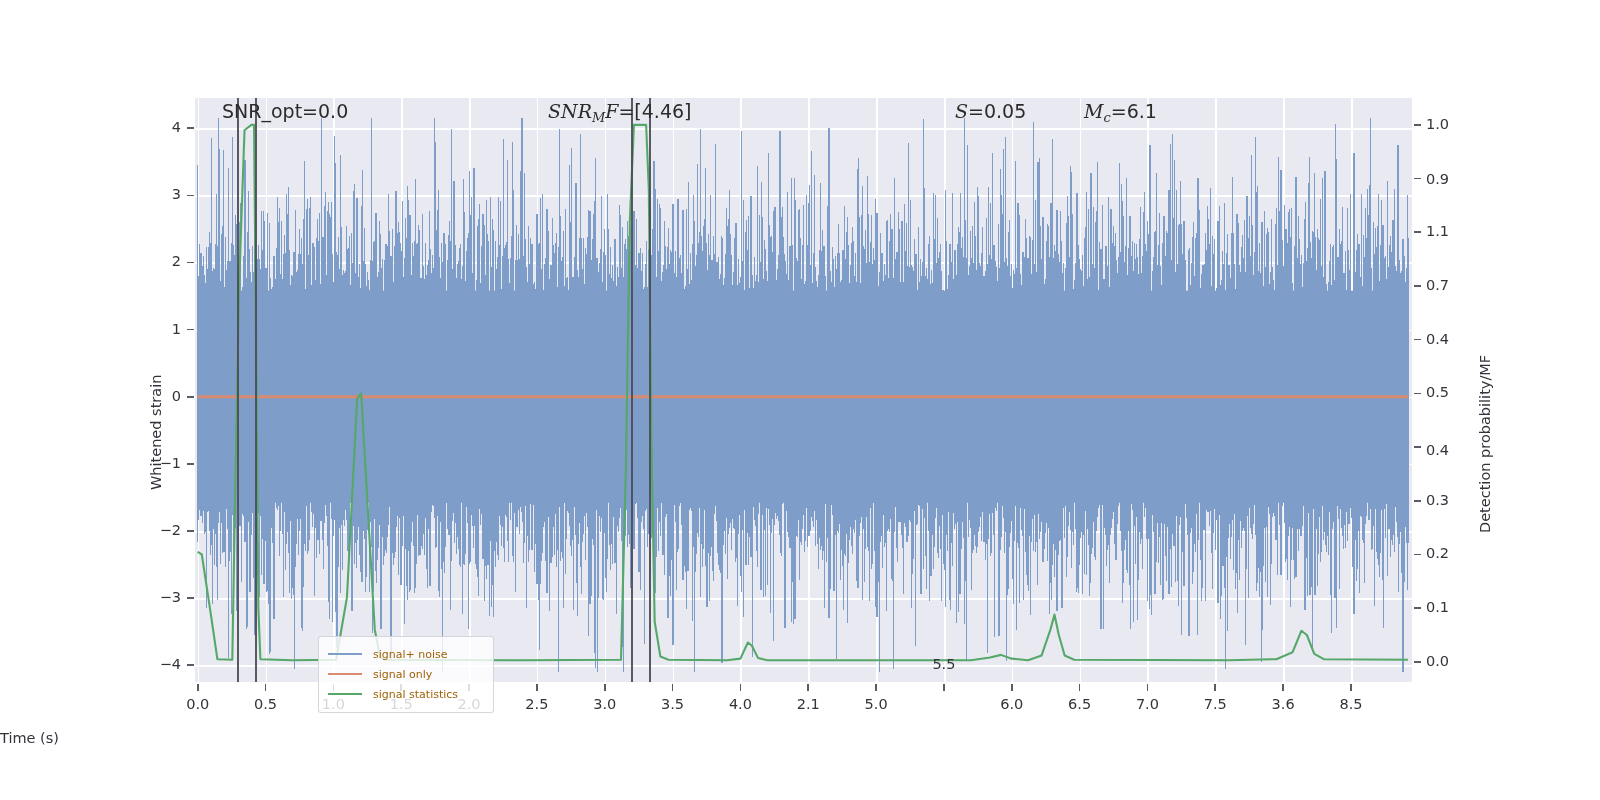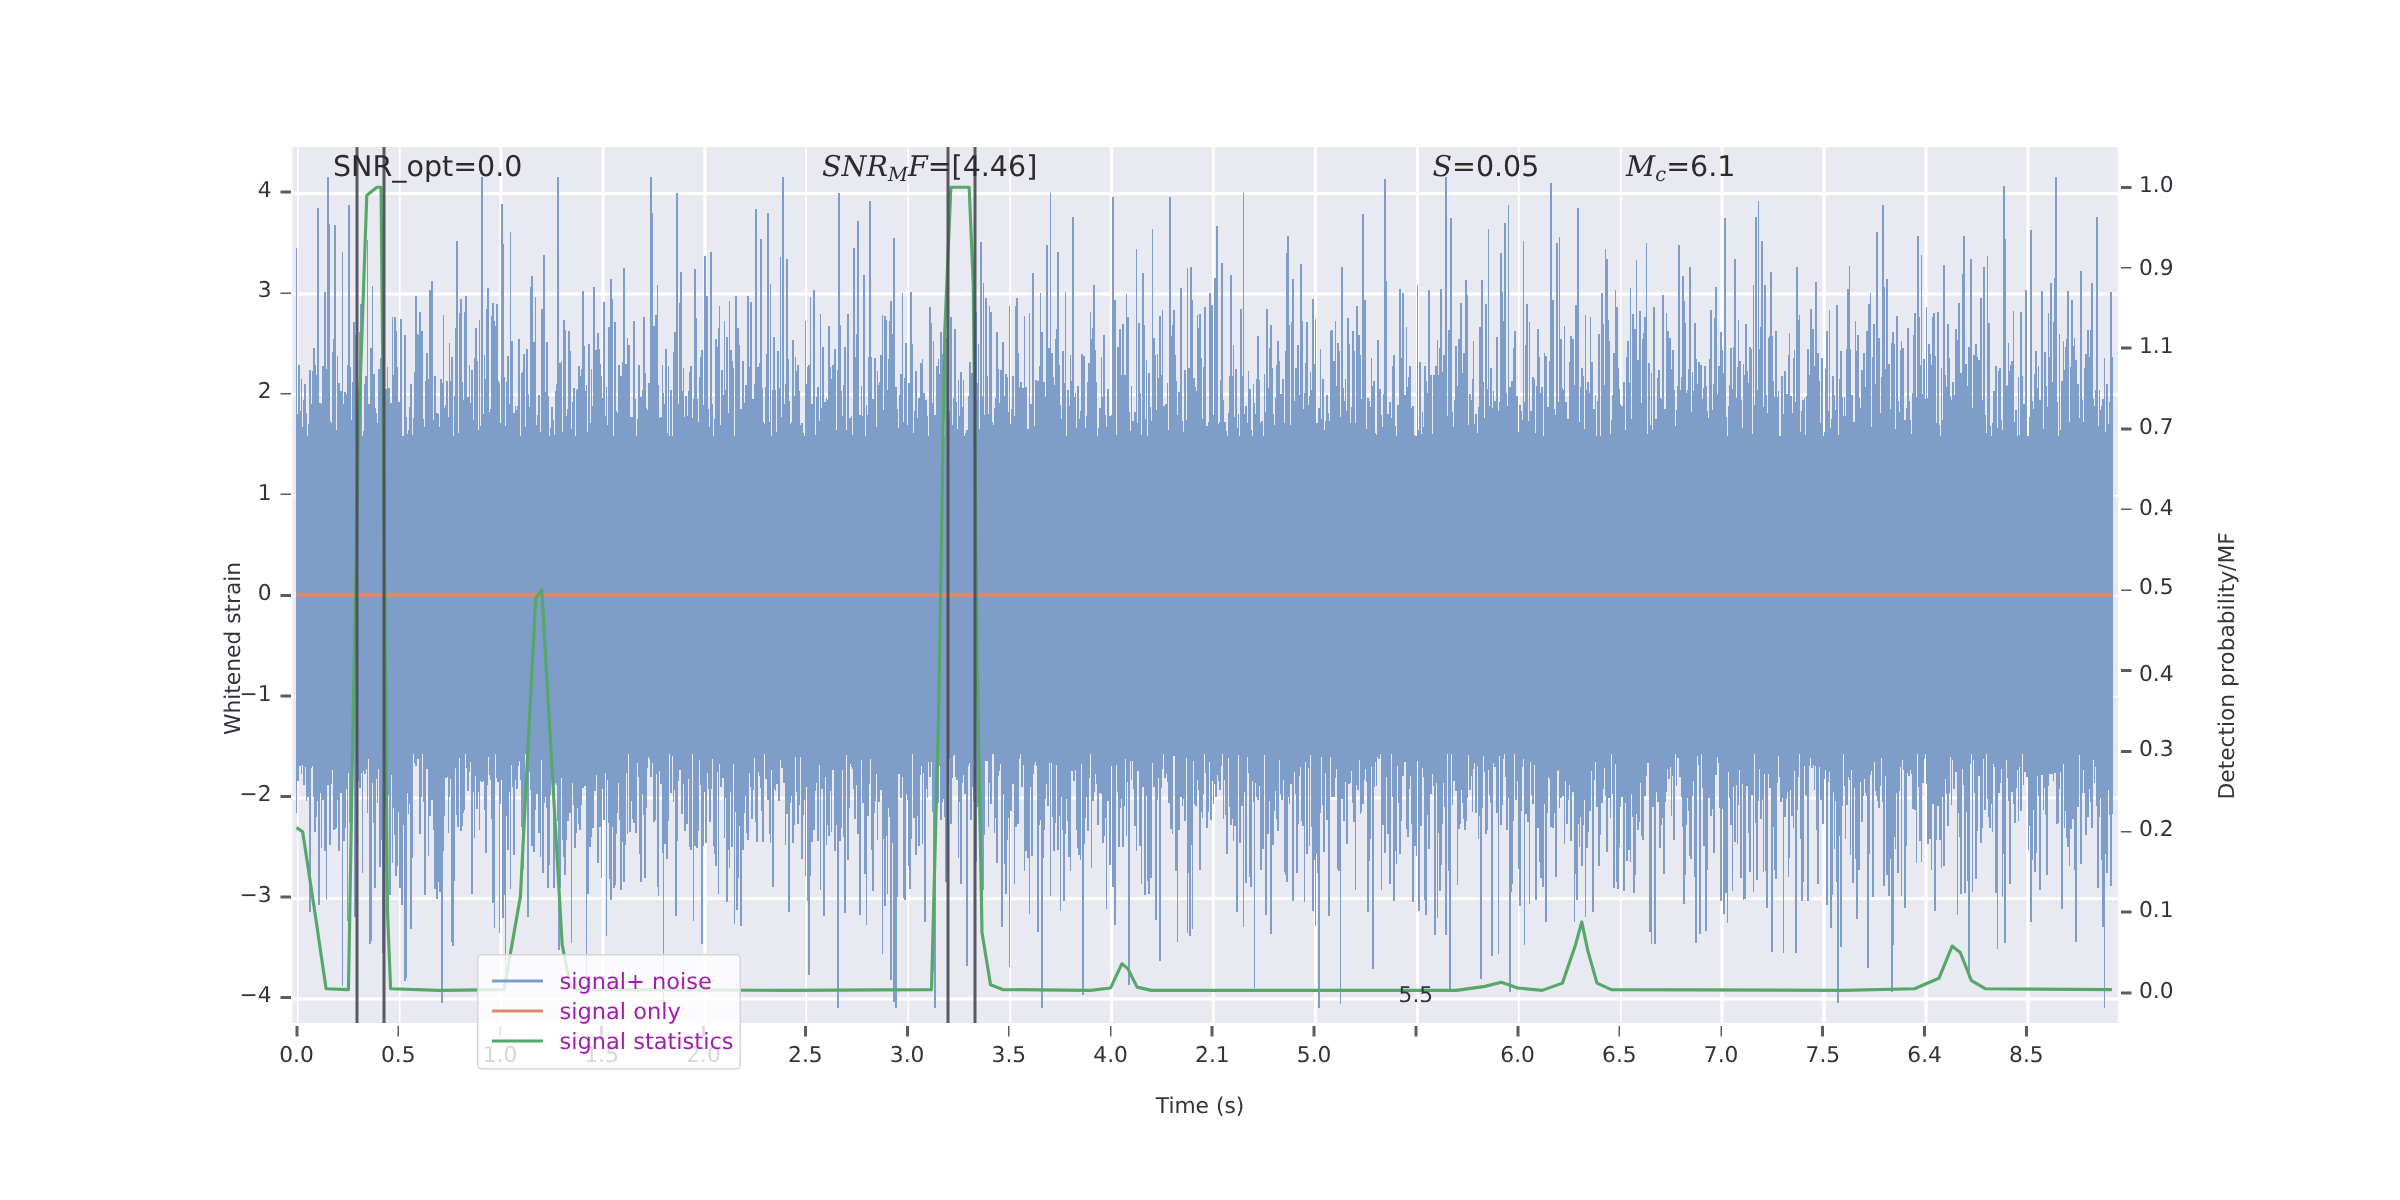--- a/index.html
+++ b/index.html
@@ -53,34 +53,34 @@
   
   .axis-title{position:absolute;font-size:14.5px;color:#33333b;white-space:nowrap;}
   #ylabel-left{
     left:0;top:0;transform-origin:left top;
     transform:translate(148px,490px) rotate(-90deg);
   }
   #ylabel-right{
     left:0;top:0;transform-origin:left top;
     transform:translate(1477px,533px) rotate(-90deg);
   }
-  #xlabel{left:0;top:730px;width:1600px;text-align:center;}
+  #xlabel{left:0;top:730px;width:1600px;}
 
   
   #legend{
     position:absolute;left:318px;top:636px;width:176px;
     background:rgba(255,255,255,.80);
     border:1px solid rgba(200,200,210,.75);
     border-radius:3px;
     padding:7px 9px 8px 9px;
     box-sizing:border-box;
   }
   .legend-row{display:flex;align-items:center;height:20px;}
   .legend-swatch{width:34px;height:0;border-top:2px solid #000;margin-right:11px;flex:none;}
-  .legend-label{font-size:15px;color:#a21caf;white-space:nowrap;}
+  .legend-label{font-size:11px;color:#a16207;white-space:nowrap;}
 </style>
 </head>
 <body>
 
 <div id="figure">
 
 
   <div id="axes">
     <div id="grid">
         <div class="grid-line grid-h" style="top: 30.21px;"></div>
@@ -1663,21 +1663,21 @@
       <div class="ticklabel tl-x" style="left: 913.923px; top: 656px; width: 60px;">5.5</div>
       <div class="tick-mark tick-x" style="left: 1010.96px; top: 684px;"></div>
       <div class="ticklabel tl-x" style="left: 981.76px; top: 696px; width: 60px;">6.0</div>
       <div class="tick-mark tick-x" style="left: 1078.8px; top: 684px;"></div>
       <div class="ticklabel tl-x" style="left: 1049.6px; top: 696px; width: 60px;">6.5</div>
       <div class="tick-mark tick-x" style="left: 1146.63px; top: 684px;"></div>
       <div class="ticklabel tl-x" style="left: 1117.43px; top: 696px; width: 60px;">7.0</div>
       <div class="tick-mark tick-x" style="left: 1214.47px; top: 684px;"></div>
       <div class="ticklabel tl-x" style="left: 1185.27px; top: 696px; width: 60px;">7.5</div>
       <div class="tick-mark tick-x" style="left: 1282.31px; top: 684px;"></div>
-      <div class="ticklabel tl-x" style="left: 1253.11px; top: 696px; width: 60px;">6.4</div>
+      <div class="ticklabel tl-x" style="left: 1253.11px; top: 696px; width: 60px;">3.6</div>
       <div class="tick-mark tick-x" style="left: 1350.15px; top: 684px;"></div>
       <div class="ticklabel tl-x" style="left: 1320.95px; top: 696px; width: 60px;">8.5</div>
     </div>
 
   <div class="annot" id="annot-snr-opt" style="left:222px;top:102px;">
     <span>SNR_opt=0.0</span>
   </div>
 
   <div class="annot" id="annot-snr-mf" style="left:548px;top:102px;">
     <span class="mathit">SNR</span><span class="sub">M</span><span class="mathit">F</span><span>=[4.46]</span>

